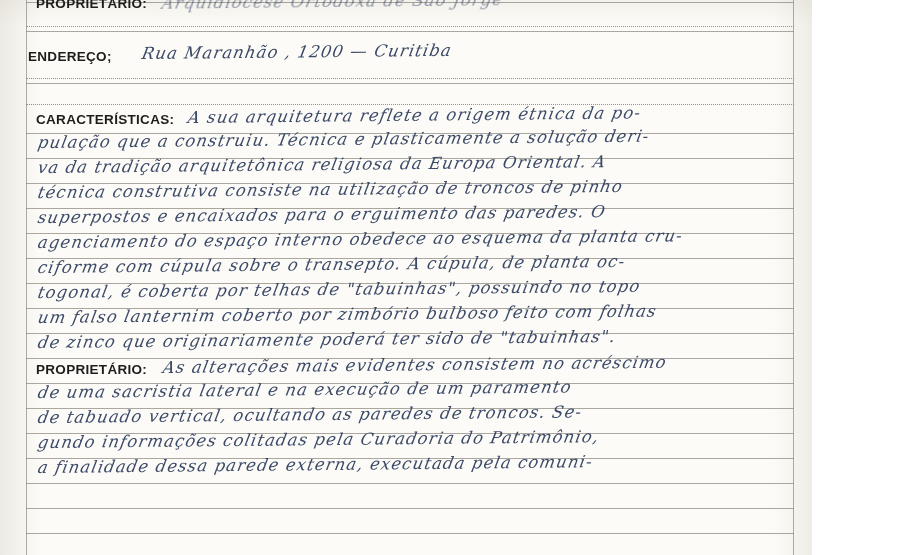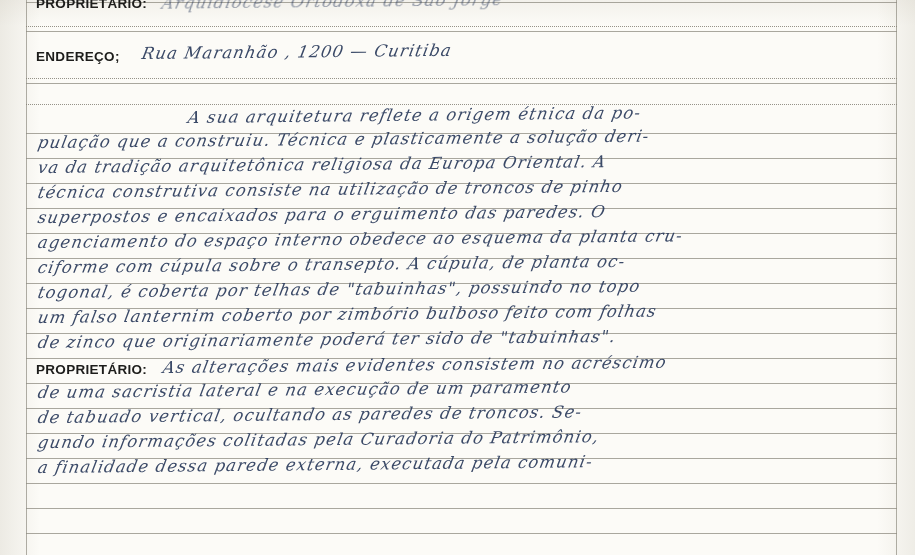--- a/index.html
+++ b/index.html
@@ -9,21 +9,21 @@
   }
   body {
     width: 915px;
     height: 555px;
     overflow: hidden;
     font-family: "Liberation Sans", sans-serif;
   }
 
   #sheet {
     position: relative;
-    width: 915px;
+    width: 812px;
     height: 555px;
     background: #5eead4;
     text-decoration: underline;
   }
 
   
   #paper-tint {
     position: absolute;
     inset: 0;
     background:
@@ -123,23 +123,24 @@
   <div class="rule" style="top:408px;"></div>
   <div class="rule" style="top:433px;"></div>
   <div class="rule" style="top:458px;"></div>
   <div class="rule" style="top:483px;"></div>
   <div class="rule" style="top:508px;"></div>
   <div class="rule" style="top:533px;"></div>
 
   <div class="label" style="left:36px; top:-4px;">PROPRIETÁRIO:</div>
   <div class="hand smudge" style="left:162px; top:-6px;">Arquidiocese  Ortodoxa  de  São  Jorge</div>
 
-  <div class="label" style="left:36px; top:49px;">ENDEREÇO;</div>
+  <div class="label" style="left:28px; top:49px;">ENDEREÇO;</div>
   <div class="hand" style="left:142px; top:44px;">Rua  Maranhão , 1200   —   Curitiba</div>
 
+  <div class="label" style="left:36px; top:112px;">CARACTERÍSTICAS:</div>
 
   <div class="hand" style="left:188px; top:108px;">A sua arquitetura reflete a origem étnica da po-</div>
   <div class="hand" style="left:38px;  top:133px;">pulação que a construiu. Técnica e plasticamente a solução deri-</div>
   <div class="hand" style="left:38px;  top:158px;">va da tradição arquitetônica religiosa da Europa Oriental. A</div>
   <div class="hand" style="left:38px;  top:183px;">técnica construtiva consiste na utilização de troncos de pinho</div>
   <div class="hand" style="left:38px;  top:208px;">superpostos e encaixados para o erguimento das paredes. O</div>
   <div class="hand" style="left:38px;  top:233px;">agenciamento do espaço interno obedece ao esquema da planta cru-</div>
   <div class="hand" style="left:38px;  top:258px;">ciforme com cúpula sobre o transepto. A cúpula, de planta oc-</div>
   <div class="hand" style="left:38px;  top:283px;">togonal, é coberta por telhas de "tabuinhas", possuindo no topo</div>
   <div class="hand" style="left:38px;  top:308px;">um falso lanternim coberto por zimbório bulboso feito com folhas</div>

